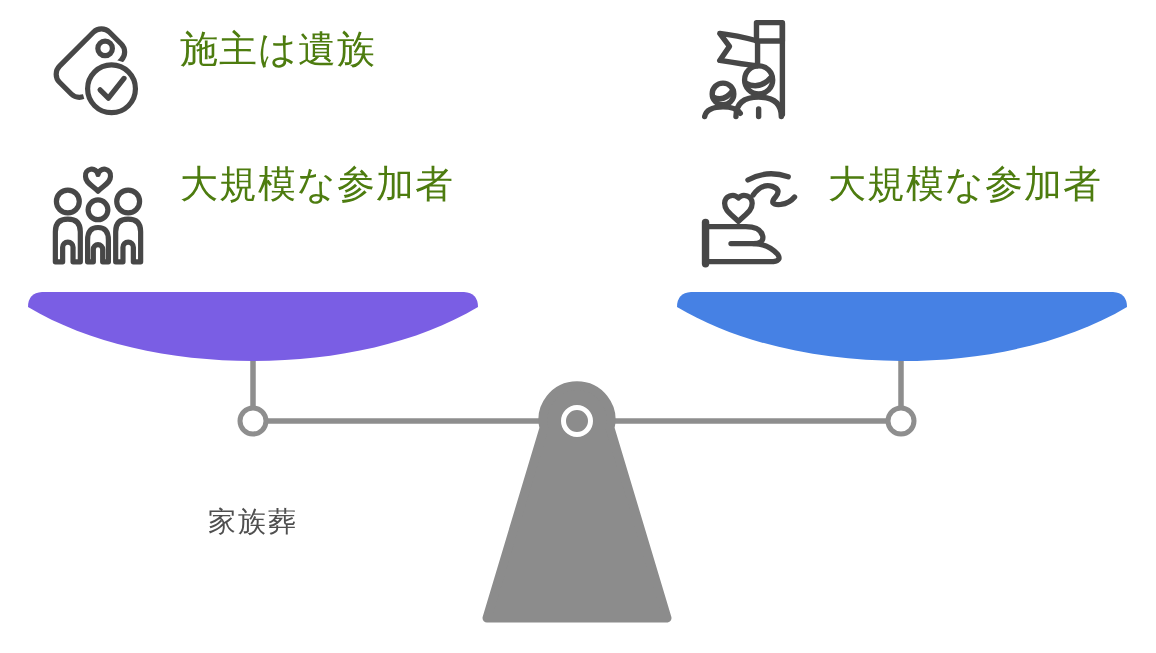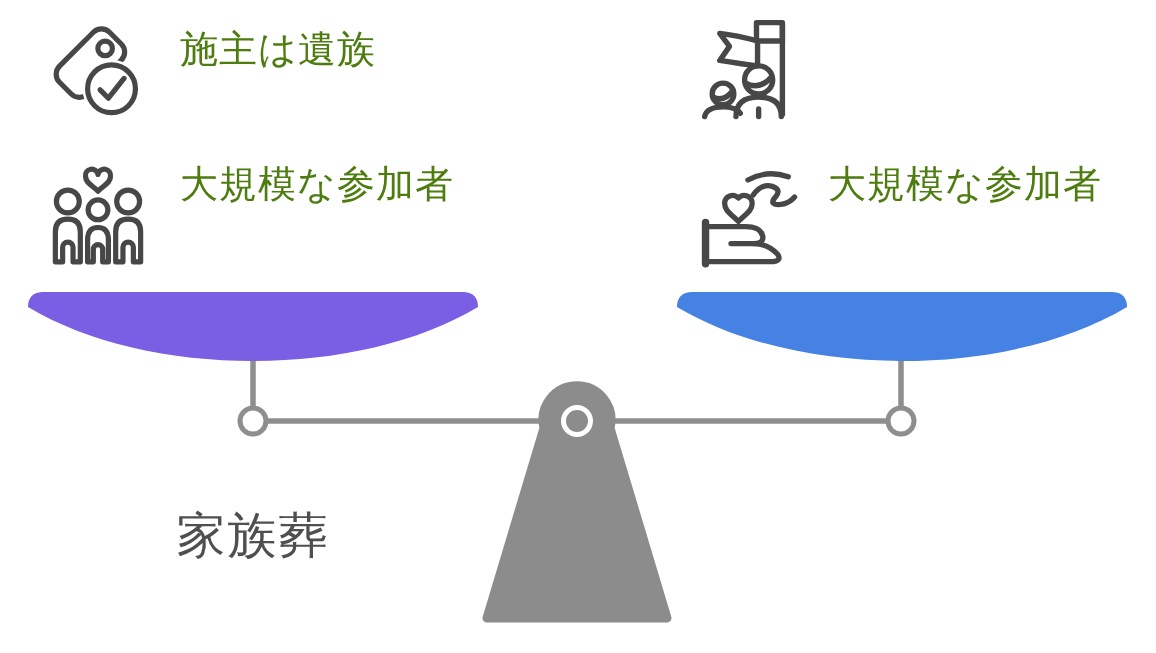--- a/index.html
+++ b/index.html
@@ -12,21 +12,21 @@
   }
   .abs{position:absolute;}
   .feature-text{
     font-size:38px;
     line-height:1.15;
     color:#4d7c0f;
     letter-spacing:1px;
     white-space:nowrap;
   }
   .pan-label{
-    font-size:49px;
+    font-size:28px;
     color:#4f4f4f;
     letter-spacing:2px;
     text-align:center;
     width:450px;
   }
   .icon-svg{display:block;}
   .stroke-icon{fill:none;stroke:#474747;stroke-width:5;stroke-linecap:round;stroke-linejoin:round;}
   .scale-gray{stroke:#8e8e8e;}
   .fulcrum{stroke:#8c8c8c;stroke-width:9;stroke-linejoin:round;}
 </style>

